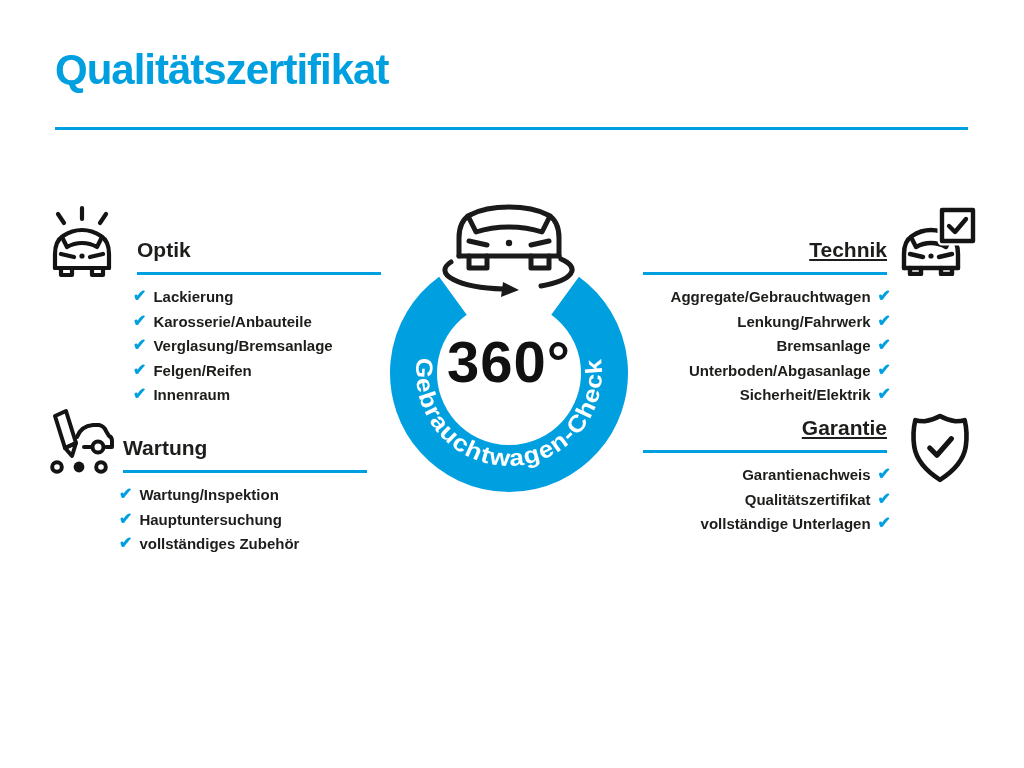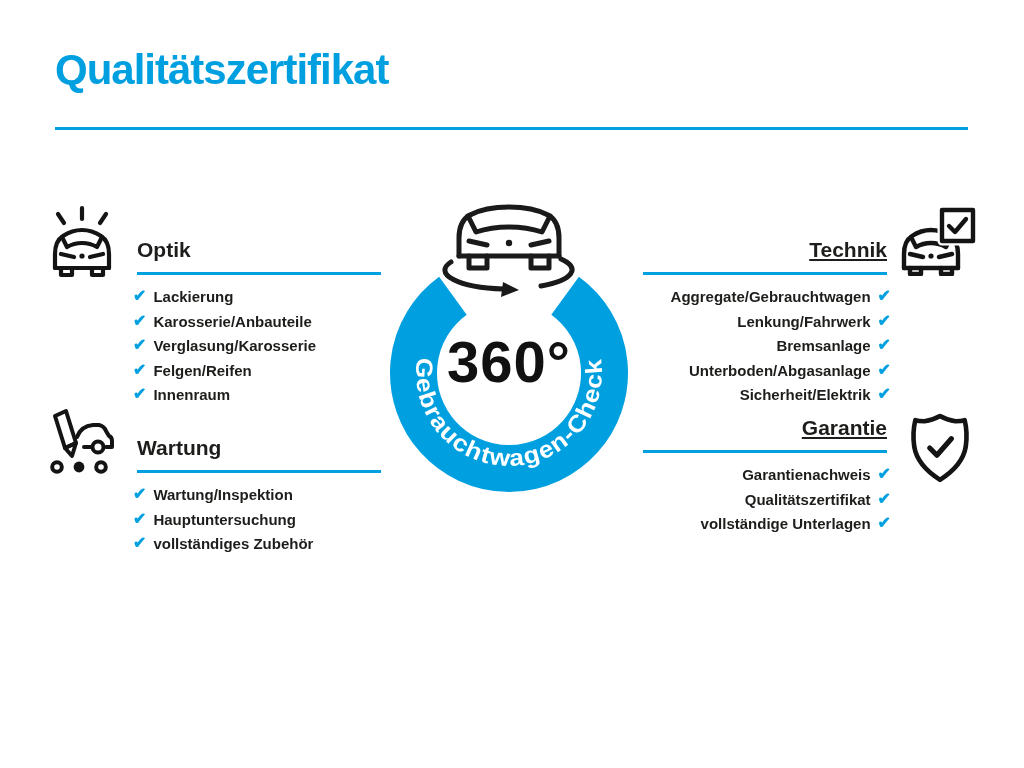--- a/index.html
+++ b/index.html
@@ -11,21 +11,21 @@
     font-family:"Liberation Sans", sans-serif; color:var(--ink); overflow:hidden;
   }
   .page-title {
     position:absolute; left:55px; top:46px; margin:0;
     font-size:42px; font-weight:700; letter-spacing:-1px; color:var(--blue);
   }
   .rule { position:absolute; left:55px; top:127px; width:913px; height:3px; background:var(--blue); }
 
   .sec { position:absolute; width:252px; }
   .sec-optik    { left:133px; top:233px; }
-  .sec-wartung  { left:133px; top:431px; }
+  .sec-wartung  { left:119px; top:431px; }
   .sec-technik  { left:639px; top:233px; }
   .sec-garantie { left:639px; top:411px; }
   .sec h2 {
     margin:4px; font-size:21px; font-weight:700; line-height:26px; color:var(--ink);
     padding-bottom:9px; border-bottom:3px solid var(--blue);
   }
   .sec.right h2 { text-align:right;text-decoration:underline; }
   .items { list-style:none; margin:10px 0 0 0; padding:0; }
   .items li {
     display:flex; align-items:center; gap:7px;
@@ -122,21 +122,21 @@
         <li>
           <span class="check">✔</span>
           <span class="label">Lackierung</span>
         </li>
         <li>
           <span class="check">✔</span>
           <span class="label">Karosserie/Anbauteile</span>
         </li>
         <li>
           <span class="check">✔</span>
-          <span class="label">Verglasung/Karosserie</span>
+          <span class="label">Verglasung/Bremsanlage</span>
         </li>
         <li>
           <span class="check">✔</span>
           <span class="label">Felgen/Reifen</span>
         </li>
         <li>
           <span class="check">✔</span>
           <span class="label">Innenraum</span>
         </li>
       </ul>

